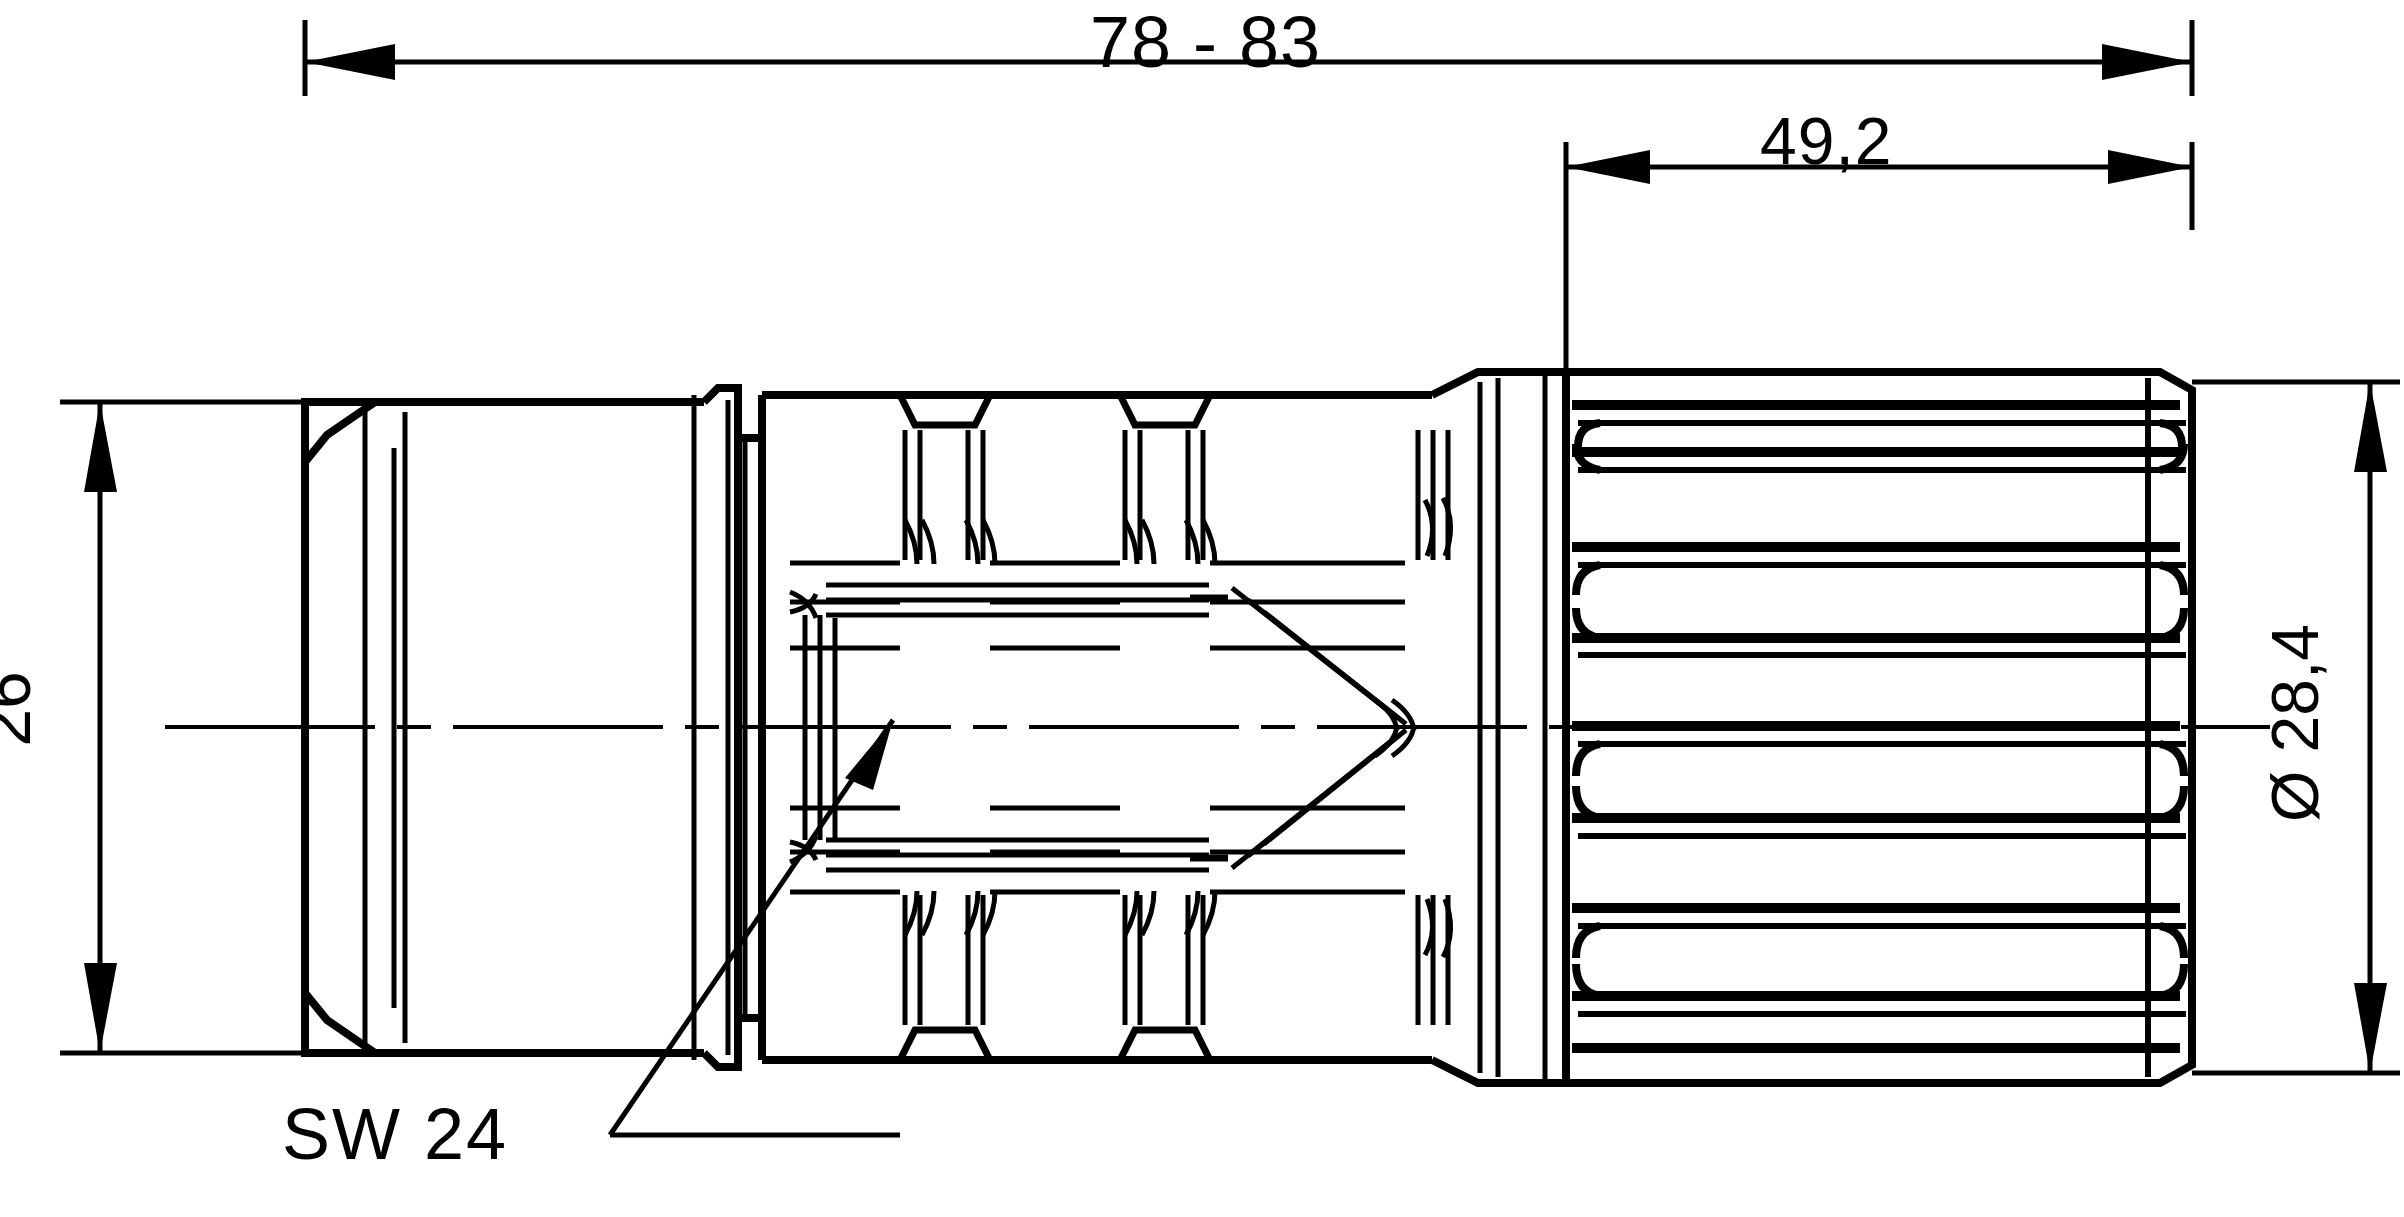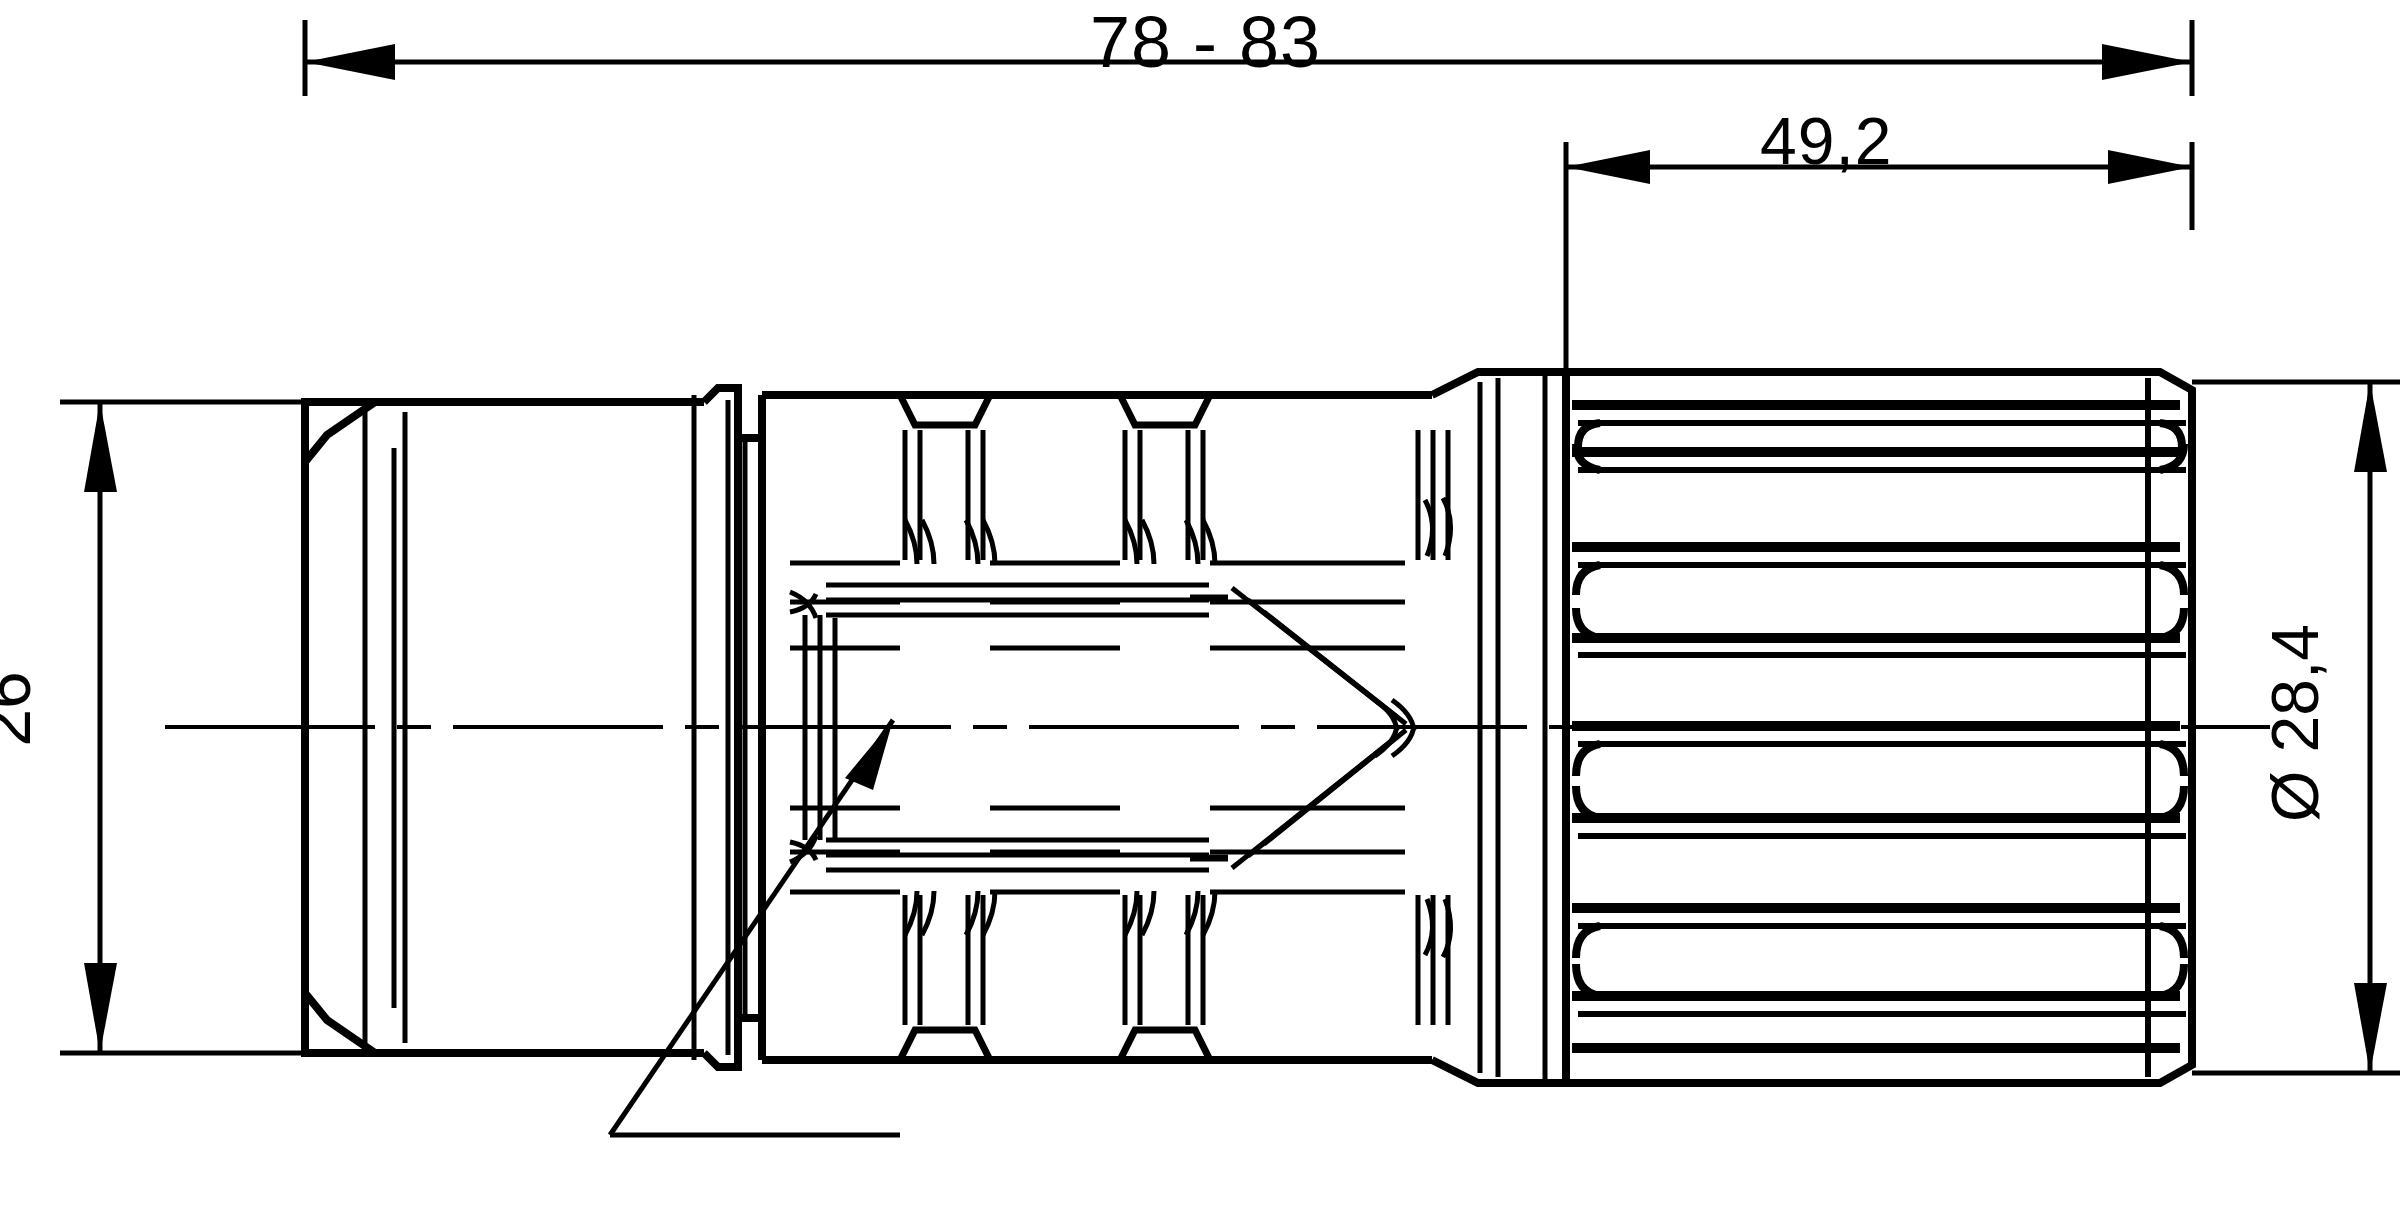--- a/index.html
+++ b/index.html
@@ -317,14 +317,15 @@
   </svg>
 
   <div class="dimtext" id="dim-overall-text">78 - 83</div>
 
   <div class="dimtext" id="dim-cap-text">49,2</div>
 
   <div class="dimtext" id="dim-height-text">26</div>
 
   <div class="dimtext" id="dim-diameter-text">Ø 28,4</div>
 
+  <div class="dimtext" id="label-sw-text">SW 24</div>
 
 </div>
 
 </body></html>

